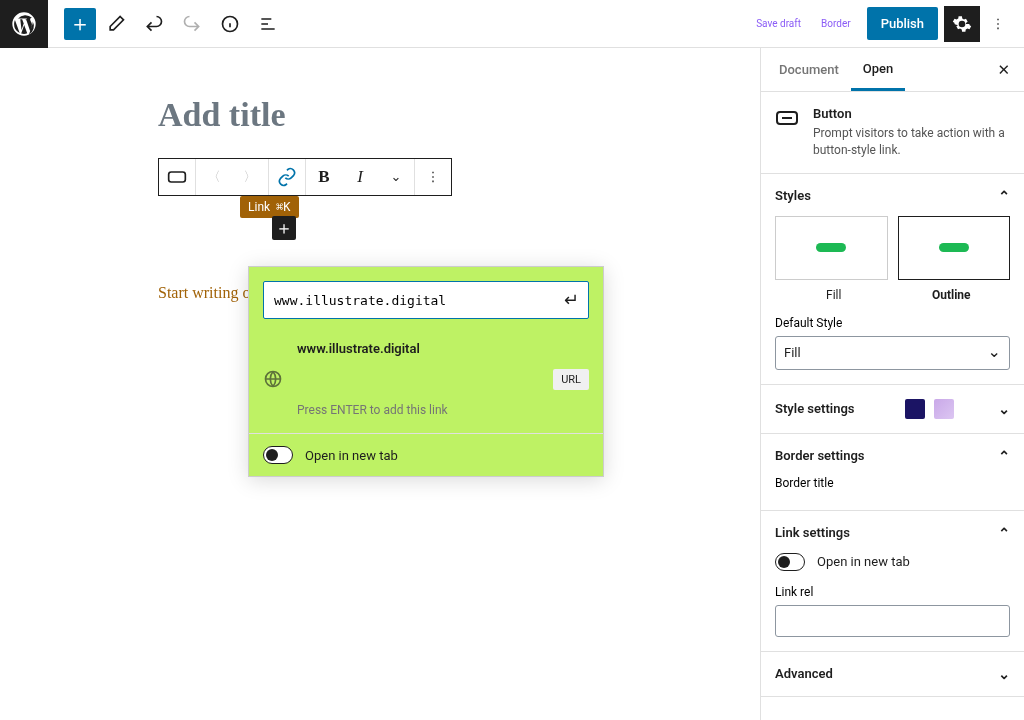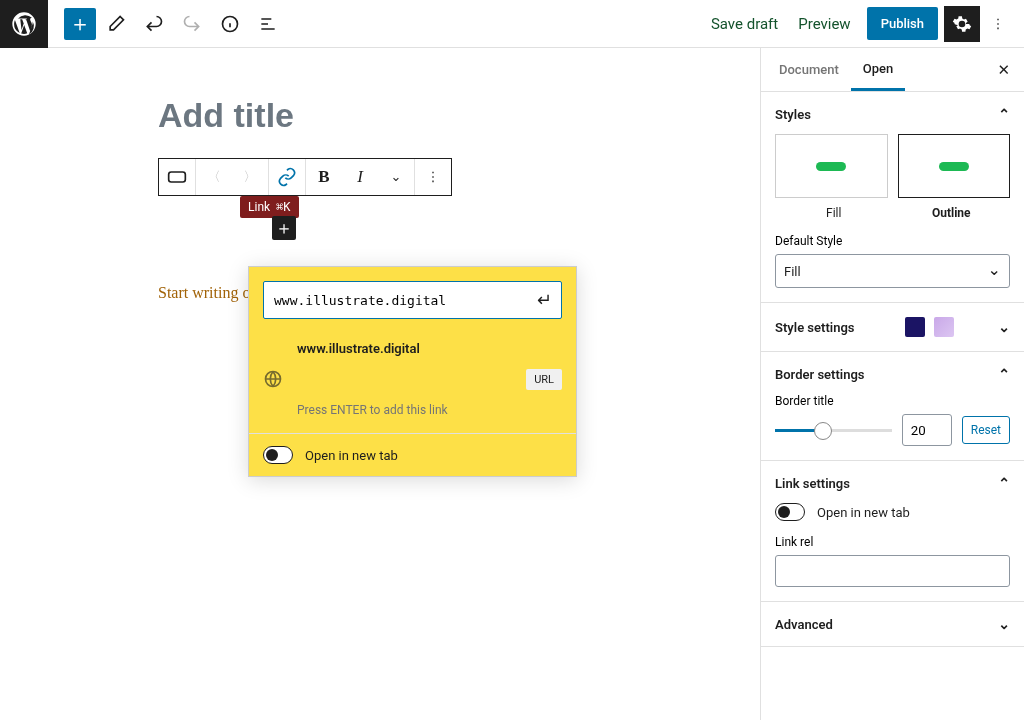--- a/index.html
+++ b/index.html
@@ -5,47 +5,47 @@
 * { box-sizing: border-box; margin: 0; padding: 0; font-family: -apple-system, BlinkMacSystemFont, "Segoe UI", Roboto, sans-serif; }
 body { width: 1024px; height: 720px; overflow: hidden; background: #fff; color: #1e1e1e; font-size: 13px; }
 
 .topbar { height: 48px; display: flex; align-items: center; border-bottom: 1px solid #e0e0e0; padding-right: 8px; }
 .wp-logo { width: 48px; height: 48px; background: #1e1e1e; display: flex; align-items: center; justify-content: center; color: #fff; }
 .wp-logo svg { width: 28px; height: 28px; fill: #fff; }
 .add-block { width: 32px; height: 32px; background: #0073aa; color: #fff; border-radius: 2px; display: flex; align-items: center; justify-content: center; margin-left: 16px; font-size: 22px; }
 .top-icon { width: 36px; height: 36px; display: flex; align-items: center; justify-content: center; color: #1e1e1e; margin-left: 2px; }
 .top-icon.muted { opacity: .35; }
 .top-spacer { flex: 1; }
-.top-link { color: #14532d; font-size: 15px; padding: 0 10px; }
+.top-link { color: #8b5cf6; font-size: 10px; padding: 0 10px; }
 .publish-btn { background: #0073aa; color: #fff; padding: 9px 14px; border-radius: 2px; font-size: 13px; font-weight: 500; margin: 0 6px; }
 .settings-btn { width: 36px; height: 36px; background: #1e1e1e; display: flex; align-items: center; justify-content: center; }
 .settings-btn svg { fill: #fff; width: 20px; height: 20px; }
 .more-btn { width: 36px; height: 36px; display: flex; align-items: center; justify-content: center; }
 
 .main { display: flex; height: calc(720px - 48px); }
 .canvas { flex: 1; padding: 48px 0 0 0; position: relative; }
 .canvas-inner { width: 560px; margin-left: 158px; position: relative; }
-.title-ph { font-family: Liberation Sans, sans-serif; font-size: 34px; font-weight: 700; color: #6c7781; }
+.title-ph { font-family: Liberation Serif, serif; font-size: 34px; font-weight: 700; color: #6c7781; }
 
 .block-toolbar { position: absolute; top: 62px; left: 0; display: flex; border: 1px solid #1e1e1e; background: #fff; height: 38px; }
 .tb-sect { display: flex; align-items: center; border-right: 1px solid #e0e0e0; height: 100%; }
 .tb-btn { width: 36px; height: 36px; display: flex; align-items: center; justify-content: center; font-family: Georgia, serif; }
 .tb-btn.muted { opacity: .3; }
 .tb-btn.active { color: #0073aa; }
 
-.tooltip { position: absolute; top: 100px; left: 82px; background: #7f1d1d; color: #fff; font-size: 12px; padding: 4px 8px; border-radius: 2px; white-space: nowrap; }
+.tooltip { position: absolute; top: 100px; left: 82px; background: #a16207; color: #fff; font-size: 12px; padding: 4px 8px; border-radius: 2px; white-space: nowrap; }
 .kbd { margin-left: 6px; font-family: monospace; }
 
 .the-button { position: absolute; top: 118px; left: 0; padding: 12px 22px; border-radius: 26px; background: linear-gradient(135deg, #c9a8e8, #a9b4f0); border: 2px solid #1b1464; color: #1b1464; font-family: Georgia, serif; font-size: 16px; font-weight: 700; }
 
 .insert-after { position: absolute; top: 120px; left: 114px; width: 24px; height: 24px; background: #1e1e1e; color: #fff; display: flex; align-items: center; justify-content: center; border-radius: 2px; font-size: 18px; }
 
 .body-ph { position: absolute; top: 188px; color: #a16207; font-size: 16px; font-family: Georgia, serif; }
 
-.link-popover { position: absolute; top: 170px; left: 90px; width: 329px; background: #fde047; border: 1px solid #ccc; box-shadow: 0 3px 20px rgba(0,0,0,.15); }
+.link-popover { position: absolute; top: 170px; left: 90px; width: 356px; background: #bef264; border: 1px solid #ccc; box-shadow: 0 3px 20px rgba(0,0,0,.15); }
 .link-input-wrap { padding: 14px; }
 .link-input { width: 100%; height: 38px; border: 1.5px solid #0073aa; border-radius: 2px; padding: 0 40px 0 10px; font-family: monospace; font-size: 13px; }
 .enter-icon { position: absolute; right: 24px; top: 22px; font-size: 18px; }
 .suggestion { padding: 8px 14px 16px; display: flex; align-items: center; border-bottom: 1px solid #e0e0e0; }
 .globe { width: 20px; height: 20px; margin-right: 14px; opacity: .6; }
 .sug-text { flex: 1; }
 .sug-title { font-weight: 600; font-size: 13px; }
 .sug-sub { color: #757575; font-size: 12px; margin-top: 47px; }
 .url-badge { background: #f0f0f0; padding: 4px 8px; font-size: 11px; border-radius: 2px; }
 .newtab-row { padding: 12px 14px; display: flex; align-items: center; gap: 12px; }
@@ -122,21 +122,21 @@
         <path d="M12 8h.01M11 12h1v4"></path>
       </svg>
     </div>
   <div class="top-icon">
       <svg width="20" height="20" viewBox="0 0 24 24" fill="none" stroke="currentColor" stroke-width="2">
         <path d="M4 6h12M4 12h8M4 18h16"></path>
       </svg>
     </div>
   <div class="top-spacer"></div>
   <span class="top-link">Save draft</span>
-  <span class="top-link">Preview</span>
+  <span class="top-link">Border</span>
   <span class="publish-btn">Publish</span>
   <div class="settings-btn">
       <svg viewBox="0 0 24 24">
         <path d="M12 8a4 4 0 100 8 4 4 0 000-8zm9 4a7 7 0 01-.1 1.2l2.1 1.6-2 3.5-2.5-1a7 7 0 01-2 1.2l-.4 2.7h-4l-.4-2.7a7 7 0 01-2-1.2l-2.5 1-2-3.5 2.1-1.6A7 7 0 013 12c0-.4 0-.8.1-1.2L1 9.2l2-3.5 2.5 1a7 7 0 012-1.2L7.9 2.8h4l.4 2.7a7 7 0 012 1.2l2.5-1 2 3.5-2.1 1.6c.1.4.1.8.1 1.2z"></path>
       </svg>
     </div>
   <div class="more-btn">⋮</div>
 </div>
 
 <div class="main">
@@ -203,20 +203,30 @@
     </div>
   </div>
 
   <div class="sidebar">
     <div class="tabs">
       <div class="tab">Document</div>
       <div class="tab active">Open</div>
       <div class="close-x">✕</div>
     </div>
 
+    <div class="panel-sect block-desc">
+      <svg class="block-desc-icon" viewBox="0 0 24 16" fill="none" stroke="currentColor" stroke-width="2">
+          <rect x="2" y="2" width="20" height="12" rx="3"></rect>
+          <line x1="7" y1="8" x2="17" y2="8"></line>
+        </svg>
+      <div>
+        <h4>Button</h4>
+        <p>Prompt visitors to take action with a button-style link.</p>
+      </div>
+    </div>
 
     <div class="panel-sect">
       <div class="panel-head">
           <span>Styles</span>
           <span class="chev">⌃</span>
         </div>
       <div class="panel-body">
         <div class="style-row">
           <div class="style-thumb">
               <span class="pill"></span>
@@ -249,25 +259,20 @@
       </div>
     </div>
 
     <div class="panel-sect">
       <div class="panel-head">
           <span>Border settings</span>
           <span class="chev">⌃</span>
         </div>
       <div class="panel-body">
         <div class="field-label">Border title</div>
-        <div class="slider-row">
-          <div class="slider"></div>
-          <input class="num-input" value="20" style="">
-          <button class="reset-btn">Reset</button>
-        </div>
       </div>
     </div>
 
     <div class="panel-sect">
       <div class="panel-head">
           <span>Link settings</span>
           <span class="chev">⌃</span>
         </div>
       <div class="panel-body">
         <div style="display:flex;align-items:center;gap:12px;margin-bottom:14px">

